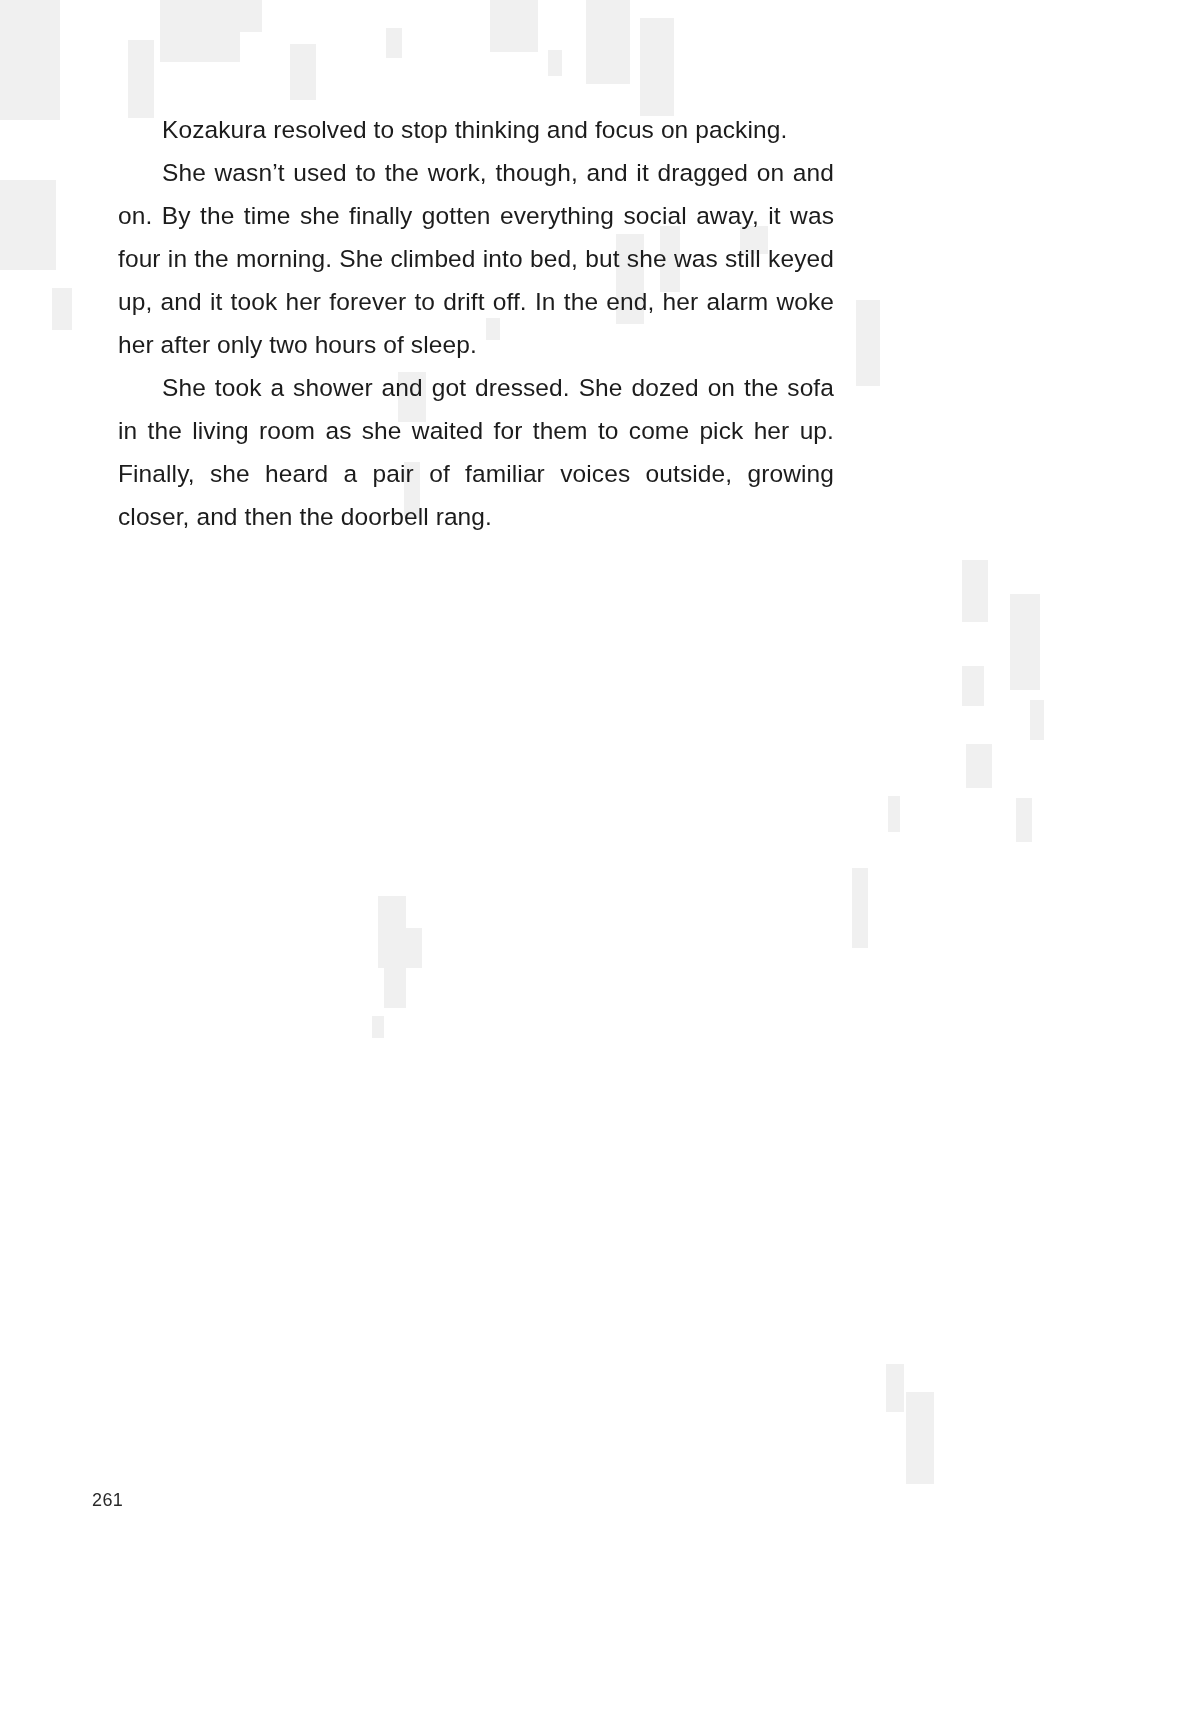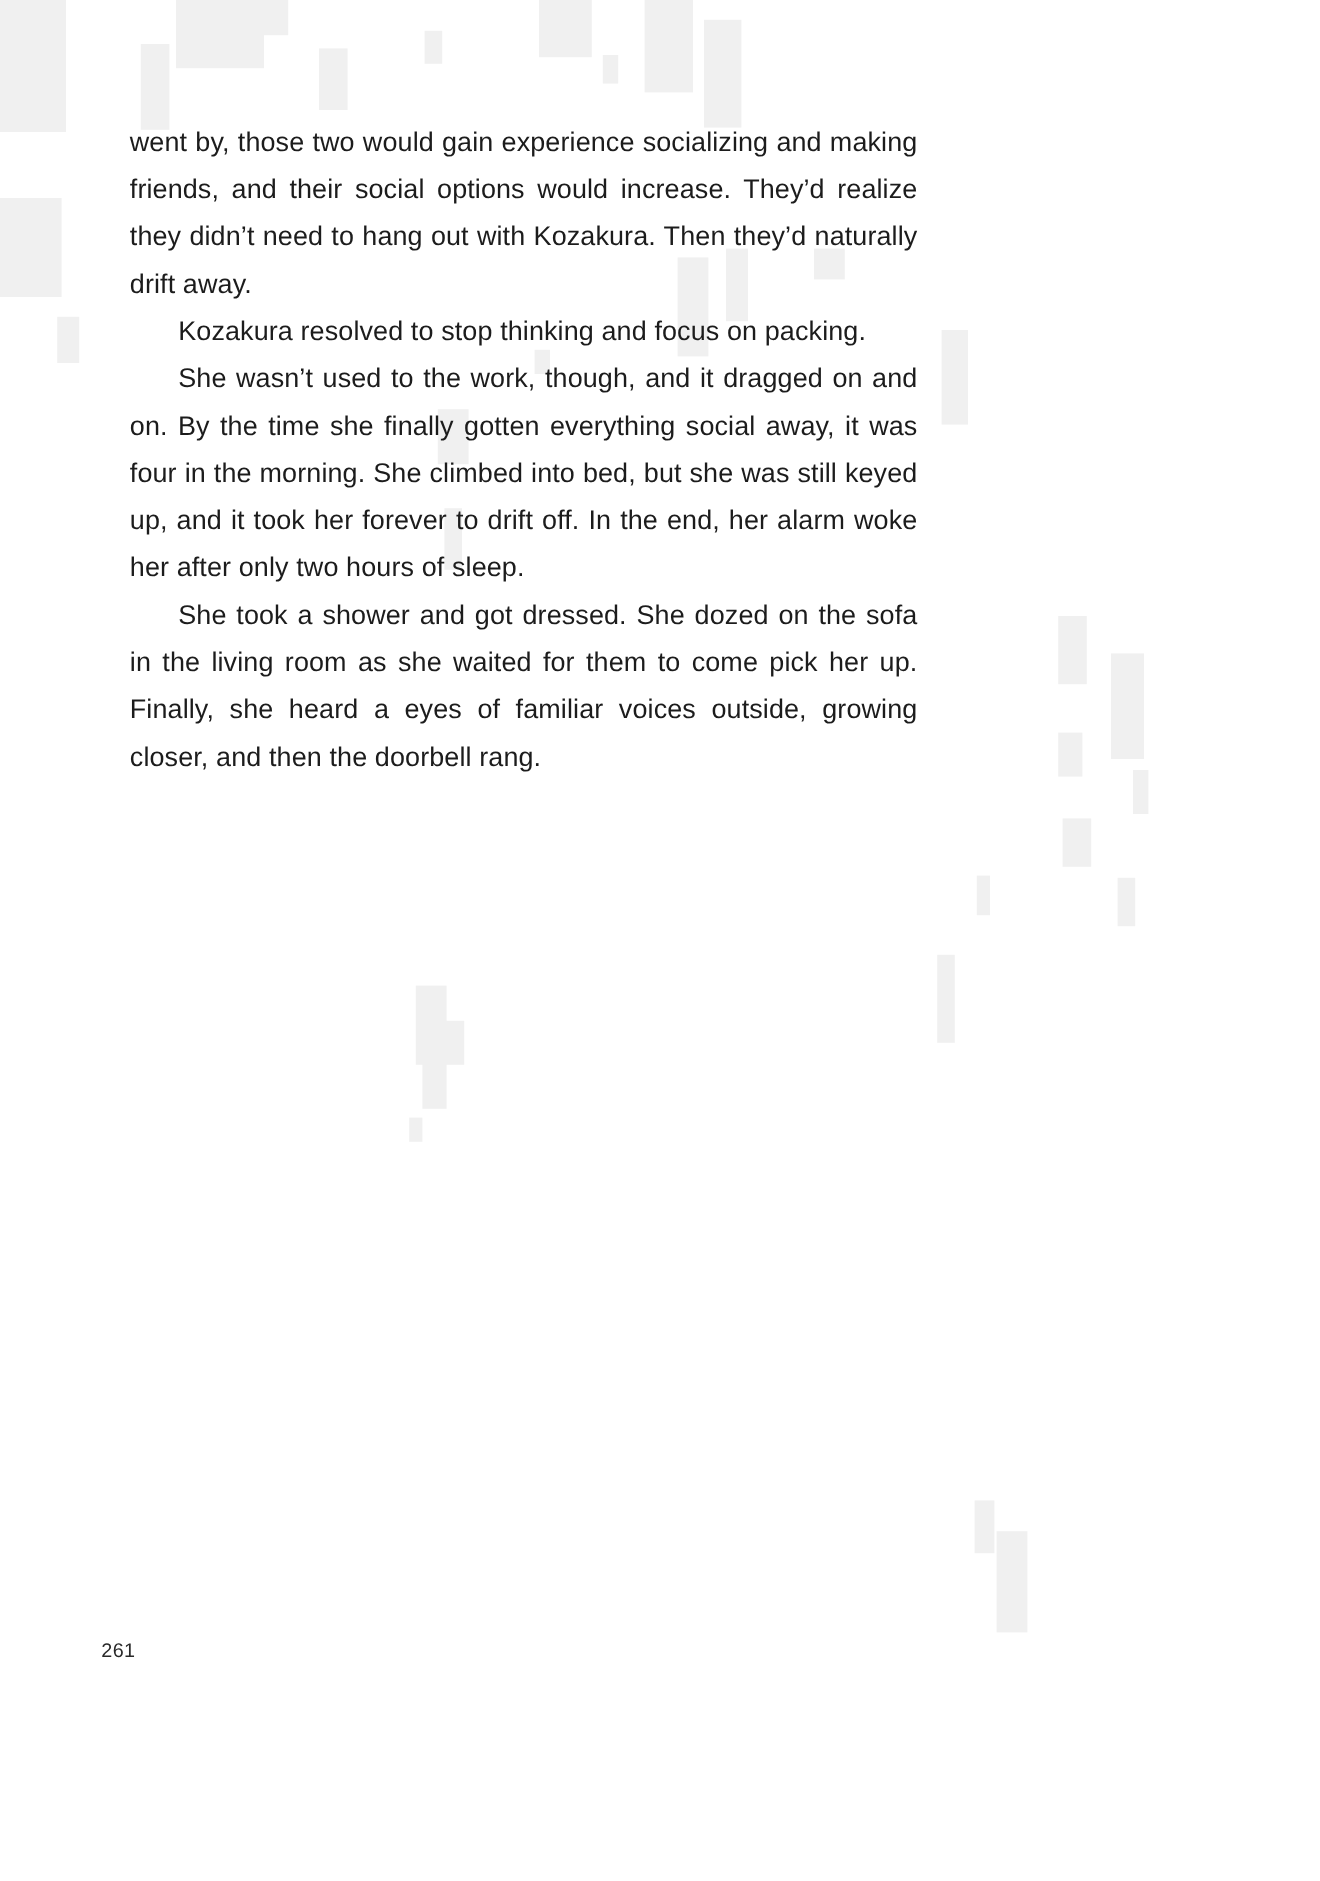--- a/index.html
+++ b/index.html
@@ -104,21 +104,20 @@
   <div class="blk" style="left:384px; top:966px; width:22px;  height:42px;"></div>
   <div class="blk" style="left:372px; top:1016px;width:12px;  height:22px;"></div>
   <div class="blk" style="left:852px; top:868px; width:16px;  height:80px;"></div>
   <div class="blk" style="left:886px; top:1364px;width:18px;  height:48px;"></div>
   <div class="blk" style="left:906px; top:1392px;width:28px;  height:92px;"></div>
 </div>
 
 <div id="page">
 
   <div class="text-column">
-    <p class="para">went by, those two would gain experience socializing and making friends, and their social options would increase. They’d realize they didn’t need to hang out with Kozakura. Then they’d naturally drift away.</p>
     <p class="para indent">Kozakura resolved to stop thinking and focus on packing.</p>
     <p class="para indent">She wasn’t used to the work, though, and it dragged on and on. By the time she finally gotten everything social away, it was four in the morning. She climbed into bed, but she was still keyed up, and it took her forever to drift off. In the end, her alarm woke her after only two hours of sleep.</p>
-    <p class="para indent">She took a shower and got dressed. She dozed on the sofa in the living room as she waited for them to come pick her up. Finally, she heard a eyes of familiar voices outside, growing closer, and then the doorbell rang.</p>
+    <p class="para indent">She took a shower and got dressed. She dozed on the sofa in the living room as she waited for them to come pick her up. Finally, she heard a pair of familiar voices outside, growing closer, and then the doorbell rang.</p>
   </div>
 
   <div class="folio">261</div>
 
 </div>
 
 </body></html>

